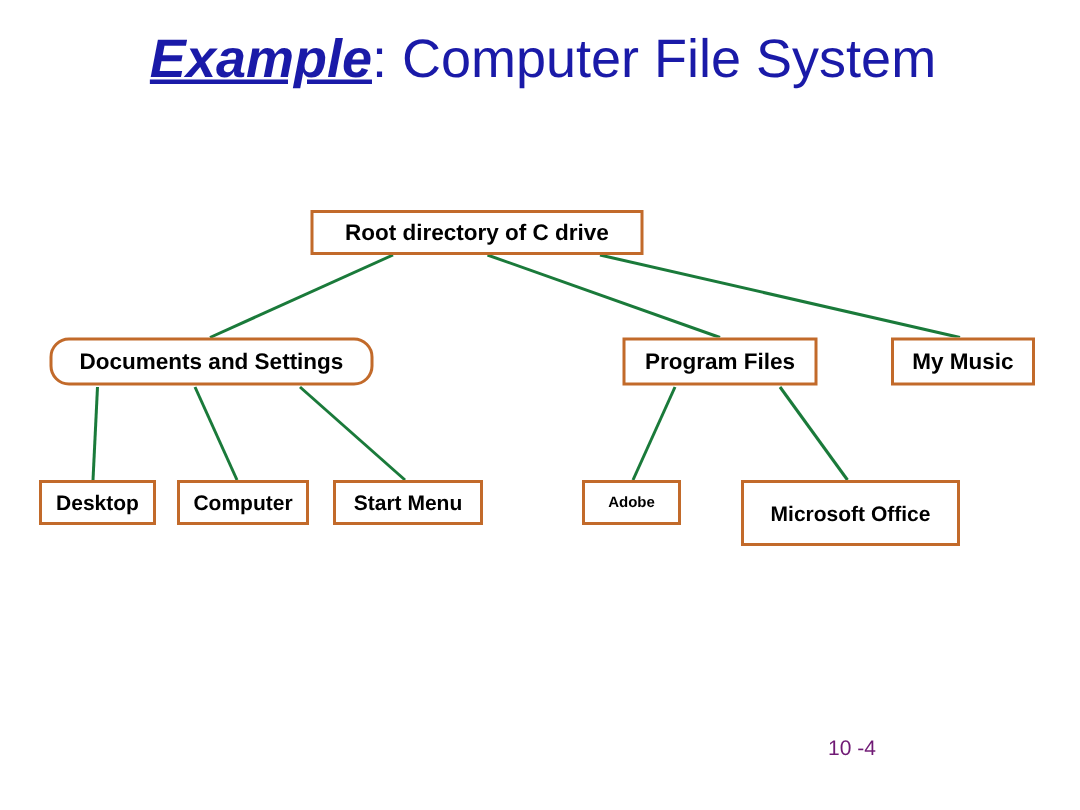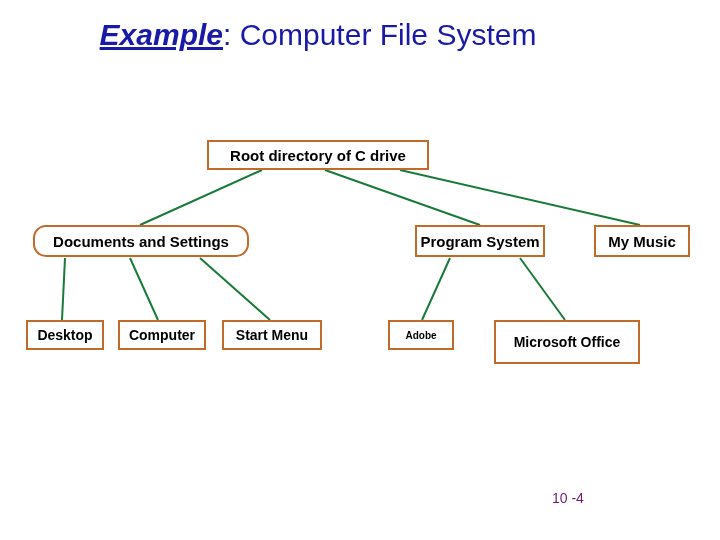--- a/index.html
+++ b/index.html
@@ -11,22 +11,23 @@
     font-family: Arial, Helvetica, sans-serif;
     position: relative;
     overflow: hidden;
   }
   .title {
     position: absolute;
     top: 18px;
     left: 0;
     width: 636px;
     text-align: center;
-    font-size: 30px;
+    font-size: 36px;
     color: #1a1aa8;
+    padding-left: 44px;
   }
   .title .emph {
     font-style: italic;
     font-weight: bold;
     text-decoration: underline;
   }
   .node {
     position: absolute;
     border: 2px solid #c26a2a;
     background: #ffffff;
@@ -78,21 +79,21 @@
 
   <line x1="450" y1="258" x2="422" y2="320"></line>
 
   <line x1="520" y1="258" x2="565" y2="320"></line>
 </svg>
 
 <div class="node" style="left:207px; top:140px; width:222px; height:30px; font-size:15px;">Root directory of C drive</div>
 
 <div class="node" style="left:33px; top:225px; width:216px; height:32px; font-size:15px;border-radius:13px;">Documents and Settings</div>
 
-<div class="node" style="left:415px; top:225px; width:130px; height:32px; font-size:15px;">Program System</div>
+<div class="node" style="left:415px; top:225px; width:130px; height:32px; font-size:15px;">Program Files</div>
 
 <div class="node" style="left:594px; top:225px; width:96px; height:32px; font-size:15px;">My Music</div>
 
 <div class="node" style="left:26px; top:320px; width:78px; height:30px; font-size:14px;">Desktop</div>
 
 <div class="node" style="left:118px; top:320px; width:88px; height:30px; font-size:14px;">Computer</div>
 
 <div class="node" style="left:222px; top:320px; width:100px; height:30px; font-size:14px;">Start Menu</div>
 
 <div class="node" style="left:388px; top:320px; width:66px; height:30px; font-size:10px;">Adobe</div>

